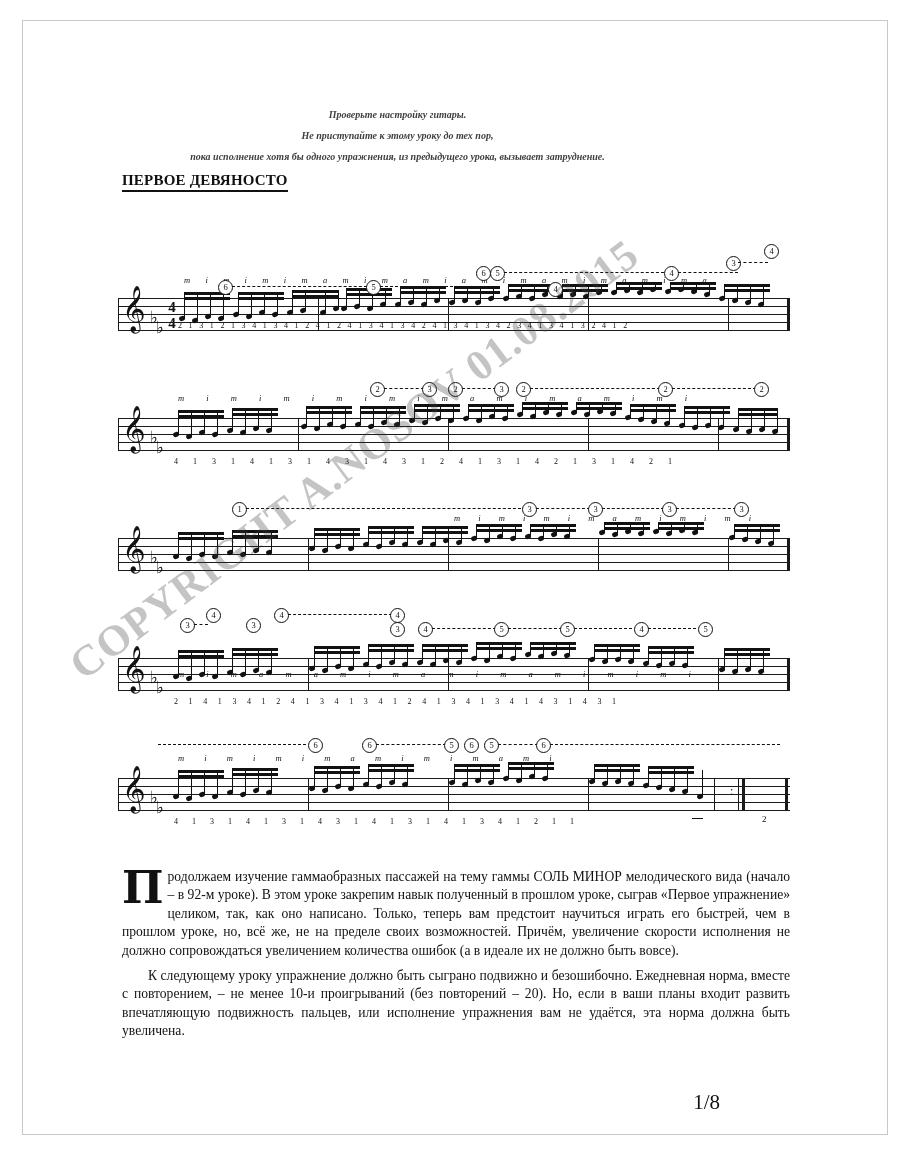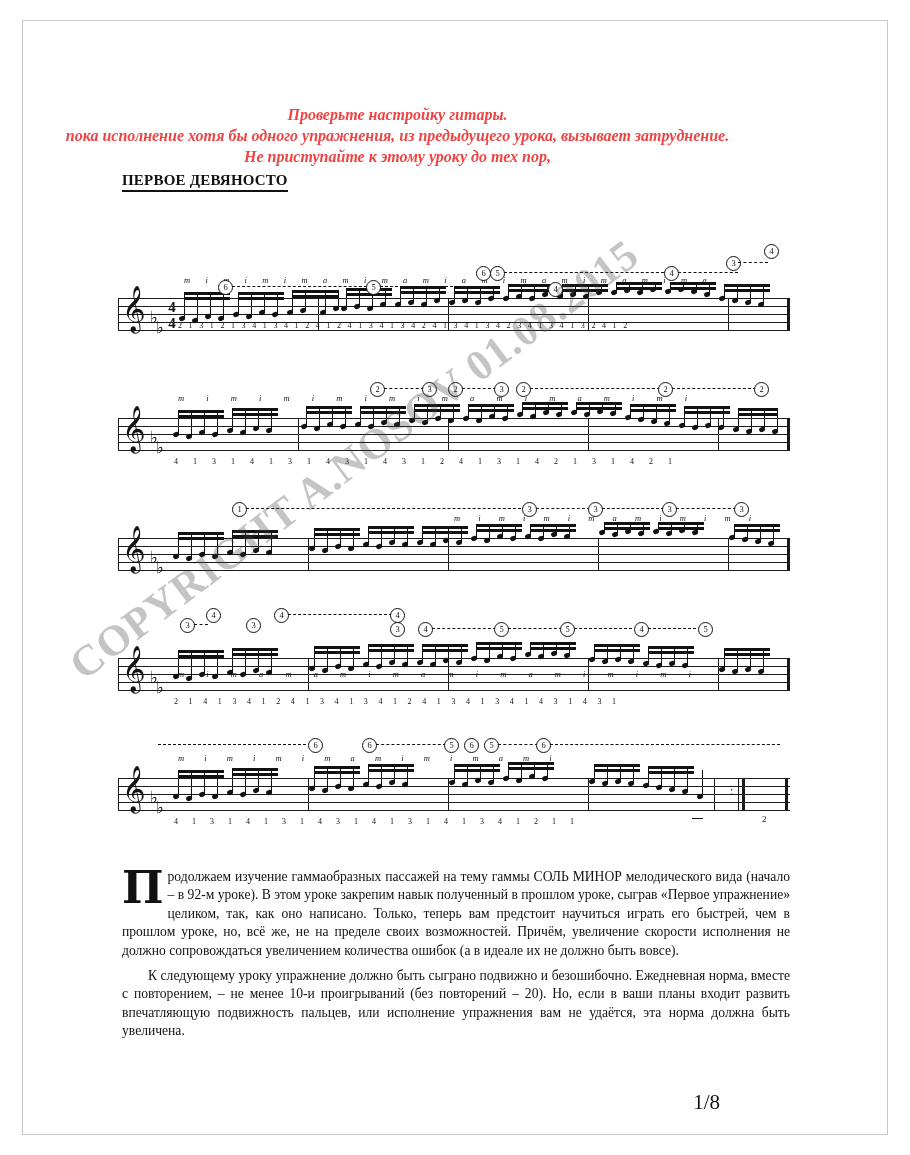--- a/index.html
+++ b/index.html
@@ -44,23 +44,23 @@
     color: #7a4a12;
     text-shadow: 1px 1px 0 #e0b87a, -1px 0 0 #5a3408;
   }
   .subtitle-block {
     position: absolute;
     left: 0; top: 104px;
     width: 795px;
     text-align: center;
     font-style: italic;
     font-weight: bold;
-    font-size: 16px;
+    font-size: 10px;
     line-height: 21px;
-    color: #ef4444;
+    color: #404040;
   }
 
   
   .ex-heading {
     position: absolute;
     left: 122px; top: 172px;
     font-weight: bold;
     font-size: 15px;
     border-bottom: 2px solid #111;
     padding-bottom: 1px;
@@ -254,22 +254,22 @@
 </style>
 </head>
 <body>
 
 <div class="page">
   <div class="page-border"></div>
 
 
   <div class="subtitle-block">
     <div>Проверьте настройку гитары.</div>
+    <div>Не приступайте к этому уроку до тех пор,</div>
     <div>пока исполнение хотя бы одного упражнения, из предыдущего урока, вызывает затруднение.</div>
-    <div>Не приступайте к этому уроку до тех пор,</div>
   </div>
 
   <div class="ex-heading">ПЕРВОЕ ДЕВЯНОСТО</div>
 
   <div class="music-area">
 
     <div class="system" style="top:48px;">
       <div class="staff" style="top:36px;">
         <div class="line l0"></div>
           <div class="line l1"></div>

